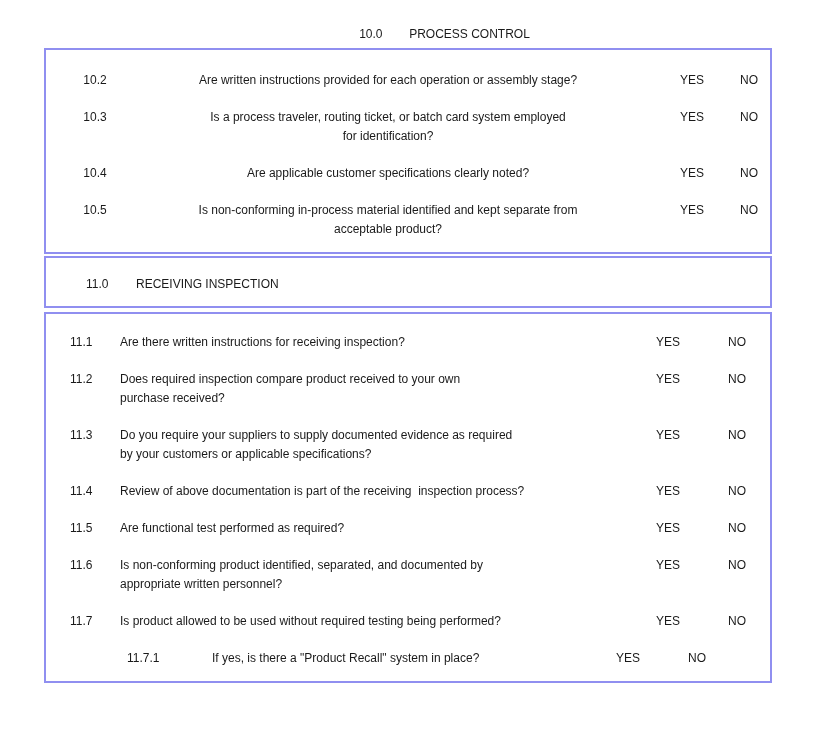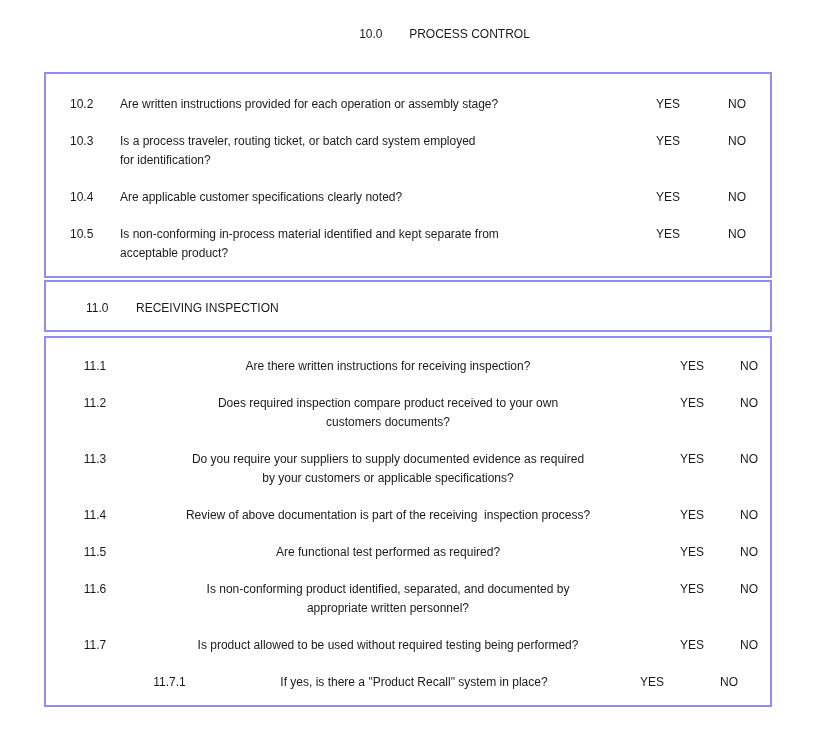--- a/index.html
+++ b/index.html
@@ -16,23 +16,23 @@
   .heading { display: flex; padding-left: 70px; line-height: 19px; justify-content: center; }
   .heading-num { width: 50px; flex: none; }
 
   .box {
     box-sizing: border-box;
     margin-left: 44px;
     width: 728px;
     border: 2px solid #908ff0;
     background: #ffffff;
   }
-  .box1 { margin-top: 28px; padding: 21px 0 13px 0; }
+  .box1 { margin-top: 4px; padding: 21px 0 13px 0; text-align: center; }
   .box2 { margin-top: 2px;  padding: 17px 0 12px 0; }
-  .box3 { margin-top: 4px;  padding: 19px 0 13px 0; text-align: center; }
+  .box3 { margin-top: 4px;  padding: 19px 0 13px 0; }
 
   .q-row {
     display: flex;
     align-items: flex-start;
     padding-left: 24px;
     line-height: 19px;
     margin-bottom: 18px;
   }
   .q-row:last-child { margin-bottom: 0; }
 
@@ -116,21 +116,21 @@
         <span class="q-line">Are there written instructions for receiving inspection?</span>
       </span>
       <span class="q-yes">YES</span>
       <span class="q-no">NO</span>
     </div>
 
     <div class="q-row">
       <span class="q-num">11.2</span>
       <span class="q-text">
         <span class="q-line">Does required inspection compare product received to your own</span>
-        <span class="q-line">customers documents?</span>
+        <span class="q-line">purchase received?</span>
       </span>
       <span class="q-yes">YES</span>
       <span class="q-no">NO</span>
     </div>
 
     <div class="q-row">
       <span class="q-num">11.3</span>
       <span class="q-text">
         <span class="q-line">Do you require your suppliers to supply documented evidence as required</span>
         <span class="q-line">by your customers or applicable specifications?</span>

